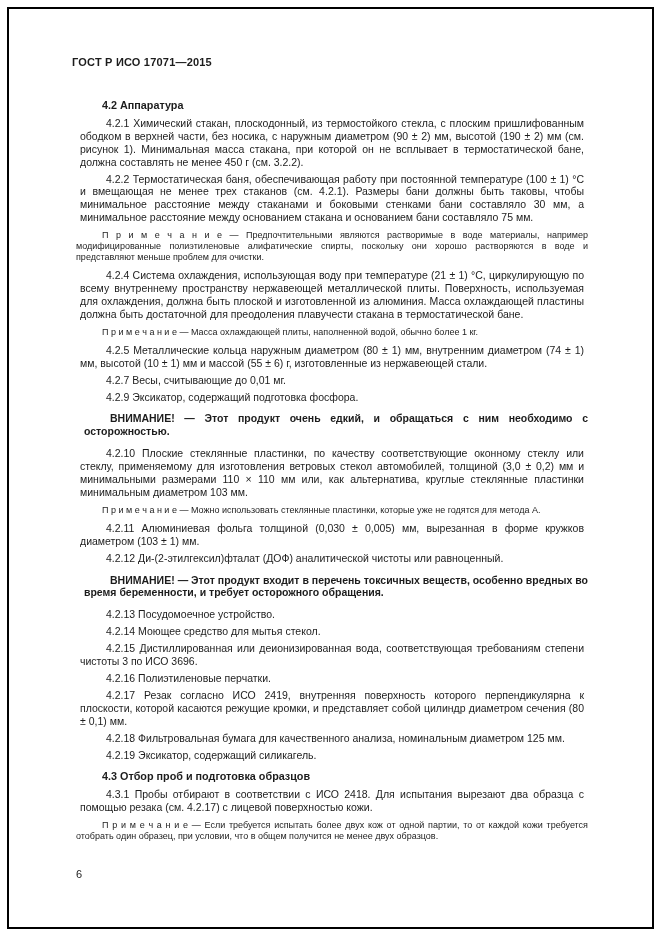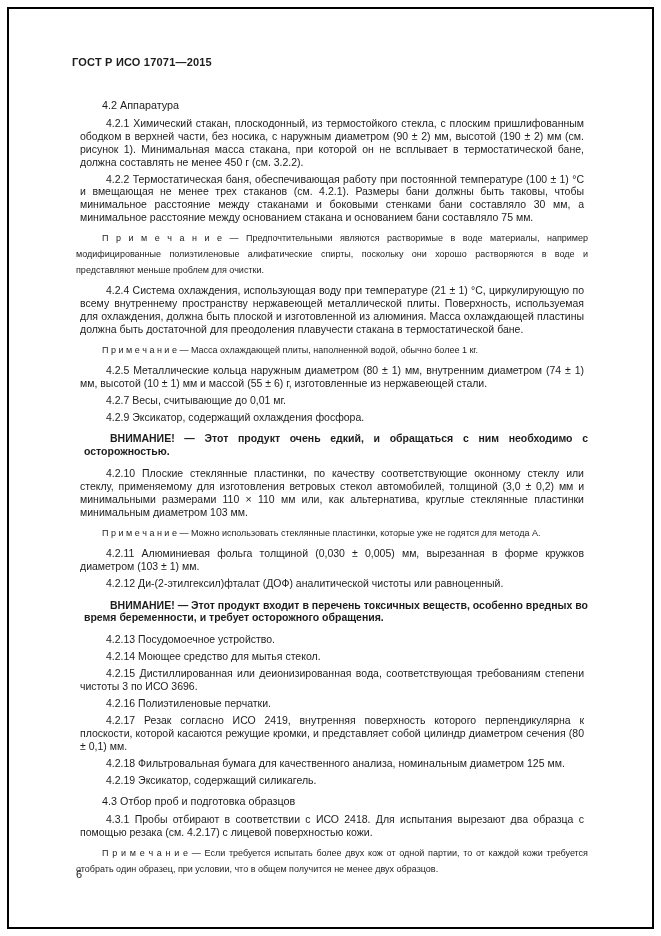--- a/index.html
+++ b/index.html
@@ -38,31 +38,31 @@
     top: 90px;
     width: 512px;
     font-size: 10.5px;
     line-height: 12.9px;
   }
   .doc-body > div {
     text-indent: 26px;
     text-align: justify;
   }
   .heading {
-    font-weight: normal;
+    font-weight: bold;
     font-size: 10.8px;
     margin: 9px 0 5px 0;
     text-align: left !important;
   }
   .para {
     margin: 4px;
   }
   .note {
     font-size: 9px;
-    line-height: 16px;
+    line-height: 11px;
     margin: 6px 0 6px 0;
   }
   .warning {
     font-weight: bold;
     margin: 9px 0 9px 8px;
   }
   .page-number {
     position: absolute;
     left: 76px;
     top: 868px;
@@ -78,21 +78,21 @@
 
 <div class="doc-body" id="doc-body">
     <div class="heading">4.2 Аппаратура</div>
     <div class="para">4.2.1 Химический стакан, плоскодонный, из термостойкого стекла, с плоским пришлифованным ободком в верхней части, без носика, с наружным диаметром (90 ± 2) мм, высотой (190 ± 2) мм (см. рисунок 1). Минимальная масса стакана, при которой он не всплывает в термостатической бане, должна составлять не менее 450 г (см. 3.2.2).</div>
     <div class="para">4.2.2 Термостатическая баня, обеспечивающая работу при постоянной температуре (100 ± 1) °C и вмещающая не менее трех стаканов (см. 4.2.1). Размеры бани должны быть таковы, чтобы минимальное расстояние между стаканами и боковыми стенками бани составляло 30 мм, а минимальное расстояние между основанием стакана и основанием бани составляло 75 мм.</div>
     <div class="note">П р и м е ч а н и е — Предпочтительными являются растворимые в воде материалы, например модифицированные полиэтиленовые алифатические спирты, поскольку они хорошо растворяются в воде и представляют меньше проблем для очистки.</div>
     <div class="para">4.2.4 Система охлаждения, использующая воду при температуре (21 ± 1) °C, циркулирующую по всему внутреннему пространству нержавеющей металлической плиты. Поверхность, используемая для охлаждения, должна быть плоской и изготовленной из алюминия. Масса охлаждающей пластины должна быть достаточной для преодоления плавучести стакана в термостатической бане.</div>
     <div class="note">П р и м е ч а н и е — Масса охлаждающей плиты, наполненной водой, обычно более 1 кг.</div>
     <div class="para">4.2.5 Металлические кольца наружным диаметром (80 ± 1) мм, внутренним диаметром (74 ± 1) мм, высотой (10 ± 1) мм и массой (55 ± 6) г, изготовленные из нержавеющей стали.</div>
     <div class="para">4.2.7 Весы, считывающие до 0,01 мг.</div>
-    <div class="para">4.2.9 Эксикатор, содержащий охлаждения фосфора.</div>
+    <div class="para">4.2.9 Эксикатор, содержащий подготовка фосфора.</div>
     <div class="warning">ВНИМАНИЕ! — Этот продукт очень едкий, и обращаться с ним необходимо с осторожностью.</div>
     <div class="para">4.2.10 Плоские стеклянные пластинки, по качеству соответствующие оконному стеклу или стеклу, применяемому для изготовления ветровых стекол автомобилей, толщиной (3,0 ± 0,2) мм и минимальными размерами 110 × 110 мм или, как альтернатива, круглые стеклянные пластинки минимальным диаметром 103 мм.</div>
     <div class="note">П р и м е ч а н и е — Можно использовать стеклянные пластинки, которые уже не годятся для метода А.</div>
     <div class="para">4.2.11 Алюминиевая фольга толщиной (0,030 ± 0,005) мм, вырезанная в форме кружков диаметром (103 ± 1) мм.</div>
     <div class="para">4.2.12 Ди-(2-этилгексил)фталат (ДОФ) аналитической чистоты или равноценный.</div>
     <div class="warning">ВНИМАНИЕ! — Этот продукт входит в перечень токсичных веществ, особенно вредных во время беременности, и требует осторожного обращения.</div>
     <div class="para">4.2.13 Посудомоечное устройство.</div>
     <div class="para">4.2.14 Моющее средство для мытья стекол.</div>
     <div class="para">4.2.15 Дистиллированная или деионизированная вода, соответствующая требованиям степени чистоты 3 по ИСО 3696.</div>
     <div class="para">4.2.16 Полиэтиленовые перчатки.</div>

